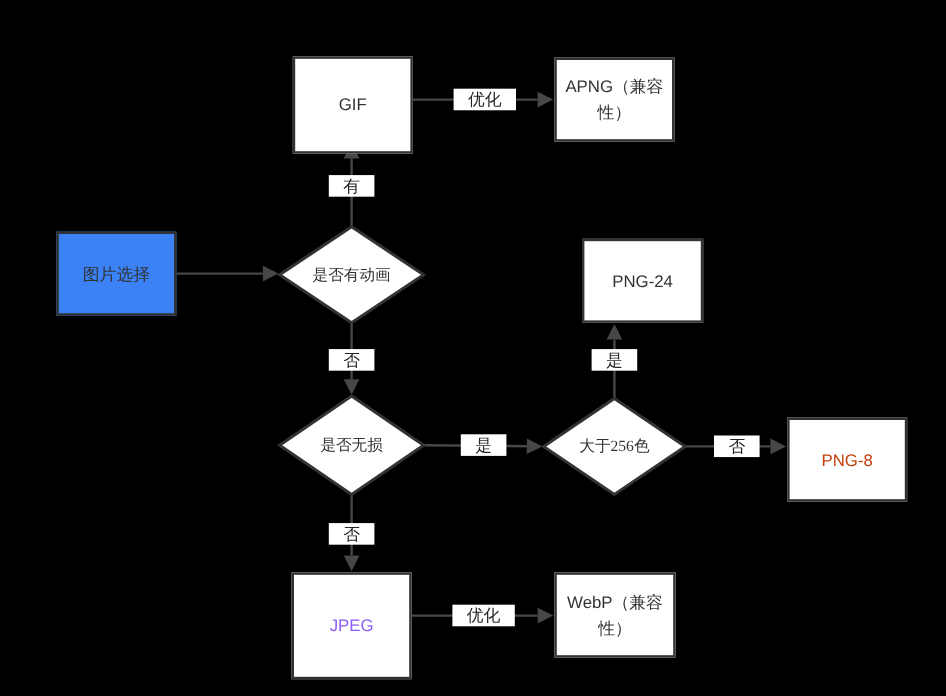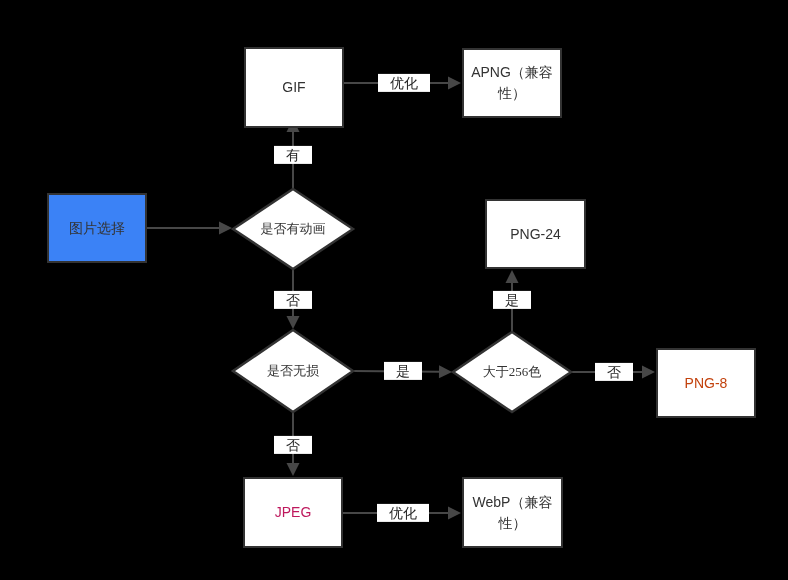--- a/index.html
+++ b/index.html
@@ -70,21 +70,21 @@
       <polygon points="461,513 448,519.5 448,506.5" fill="#474747"></polygon>
       <polygon points="293,189 353,229 293,269 233,229" fill="#ffffff" stroke="#333333" stroke-width="2.5"></polygon>
       <polygon points="293,330 353,371 293,412 233,371" fill="#ffffff" stroke="#333333" stroke-width="2.5"></polygon>
       <polygon points="512,332 571,372 512,412 453,372" fill="#ffffff" stroke="#333333" stroke-width="2.5"></polygon>
     </svg>
 <div class="node-rect" style="left: 47px; top: 193px; width: 100px; height: 70px; background: #3b82f6; border: 2px solid rgb(51, 51, 51); color: rgb(51, 51, 51);">图片选择</div>
     <div class="node-rect" style="left: 244px; top: 47px; width: 100px; height: 81px; background: rgb(255, 255, 255); border: 2px solid rgb(51, 51, 51); color: rgb(51, 51, 51);">GIF</div>
     <div class="node-rect" style="left: 462px; top: 48px; width: 100px; height: 70px; background: rgb(255, 255, 255); border: 2px solid rgb(51, 51, 51); color: rgb(51, 51, 51);">APNG（兼容性）</div>
     <div class="node-rect" style="left: 461px; top: 199px; width: 101px; height: 70px; background: rgb(255, 255, 255); border: 2px solid rgb(51, 51, 51); color: rgb(51, 51, 51); margin-left: 24px;">PNG-24</div>
     <div class="node-rect" style="left: 656px; top: 337px; width: 100px; height: 70px; background: rgb(255, 255, 255); border: 2px solid rgb(51, 51, 51); color: #c2410c; margin-top: 11px;">PNG-8</div>
-    <div class="node-rect" style="left: 243px; top: 477px; width: 100px; height: 71px; background: rgb(255, 255, 255); border: 2px solid rgb(51, 51, 51); color: #be185d;">JPEG</div>
+    <div class="node-rect" style="left: 243px; top: 477px; width: 100px; height: 89px; background: rgb(255, 255, 255); border: 2px solid rgb(51, 51, 51); color: #8b5cf6;">JPEG</div>
     <div class="node-rect" style="left: 462px; top: 477px; width: 101px; height: 71px; background: #ffffff; border: 2px solid rgb(51, 51, 51); color: rgb(51, 51, 51);">WebP（兼容性）</div>
     <div class="diamond-label" style="left: 293px; top: 229px; color: rgb(51, 51, 51);">是否有动画</div>
     <div class="diamond-label" style="left: 293px; top: 371px; color: rgb(51, 51, 51);">是否无损</div>
     <div class="diamond-label" style="left: 512px; top: 372px; color: rgb(51, 51, 51); font-family: Liberation Serif, serif;">大于256色</div>
     <div class="edge-label" style="left: 293px; top: 155px; background: rgb(255, 255, 255); color: rgb(38, 38, 38);">有</div>
     <div class="edge-label" style="left: 404px; top: 83px; background: rgb(255, 255, 255); color: rgb(38, 38, 38);">优化</div>
     <div class="edge-label" style="left: 293px; top: 300px; background: rgb(255, 255, 255); color: rgb(38, 38, 38);">否</div>
     <div class="edge-label" style="left: 403px; top: 371px; background: rgb(255, 255, 255); color: rgb(38, 38, 38);">是</div>
     <div class="edge-label" style="left: 512px; top: 300px; background: rgb(255, 255, 255); color: rgb(38, 38, 38);">是</div>
     <div class="edge-label" style="left: 614px; top: 372px; background: rgb(255, 255, 255); color: rgb(38, 38, 38);">否</div>

